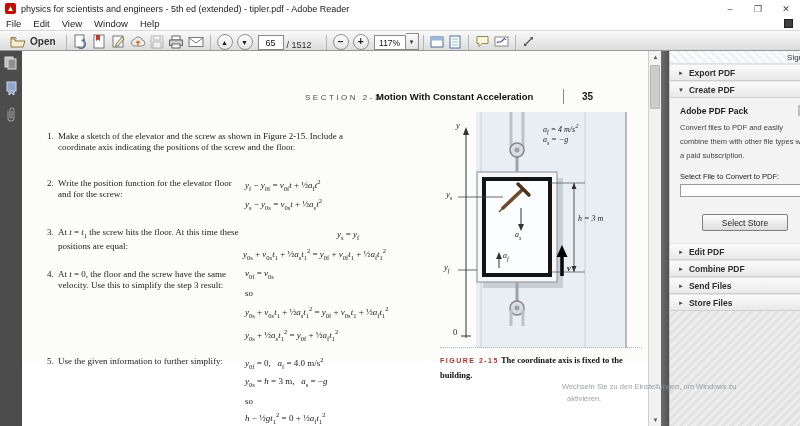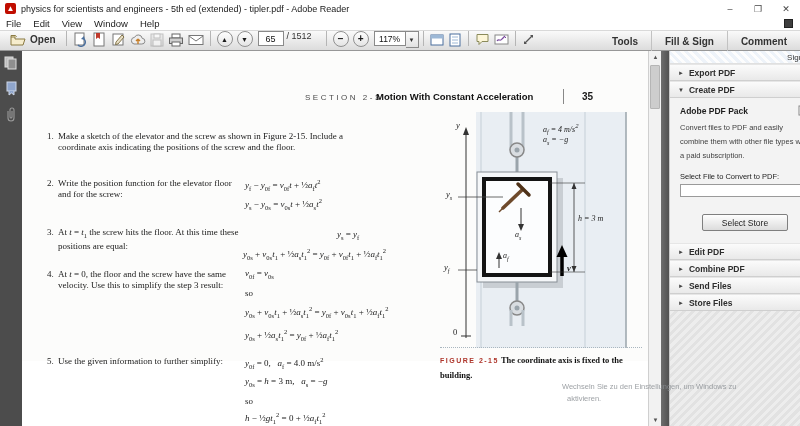--- a/index.html
+++ b/index.html
@@ -12,21 +12,21 @@
       display:flex;align-items:center;justify-content:center;color:#fff;font-size:8px;line-height:1;}
   #titlebar .title{font-size:9px;color:#222;}
   #winbtns{margin-left:auto;display:flex;height:17px;}
   .winbtn{width:28px;height:17px;display:flex;align-items:center;justify-content:center;font-size:9px;color:#444;}
   
   #menubar{left:0;top:17px;width:800px;height:13px;background:#fff;display:flex;align-items:center;font-size:9.5px;color:#222;}
   .menuitem{padding:0 6px;}
   #docwin-icon{margin-left:auto;margin-right:7px;width:7px;height:7px;background:#3e3e3e;border:1px solid #222;}
   
   #toolbar{left:0;top:30px;width:800px;height:21px;background:linear-gradient(#fafafa,#dcdcdc);
-      border-top:1px solid #d9d9d9;border-bottom:1px solid #979797;display:flex;align-items:flex-start;padding:0 0 8px 4px;box-sizing:border-box;}
+      border-top:1px solid #d9d9d9;border-bottom:1px solid #979797;display:flex;align-items:flex-end;padding:0 0 0 4px;box-sizing:border-box;}
   .tbtn{height:17px;display:flex;align-items:center;justify-content:center;padding:0 2px;border-radius:2px;color:#555;}
   .tsep{width:1px;height:15px;background:#b5b5b5;margin:0 4px;}
   #openbtn{font-weight:bold;font-size:10px;color:#333;gap:4px;padding:0 6px;}
   .circbtn{width:14px;height:14px;border:1px solid #909090;border-radius:50%;margin:0 2px;
       background:linear-gradient(#fefefe,#e4e4e4);display:flex;align-items:center;justify-content:center;color:#1a1a1a;}
   .circbtn span{font-size:7px;line-height:1;}
   .circbtn .pm{font-size:10px;font-weight:bold;line-height:1;margin-top:-1px;}
   #pageinput{width:24px;height:13px;border:1px solid #8a8a8a;font-size:9px;text-align:center;margin:0 3px;padding:0;background:#fff;color:#111;}
   #pagetotal{font-size:9px;color:#333;margin-right:10px;}
   #zoombox{width:30px;height:13px;border:1px solid #8a8a8a;background:#fff;font-size:8.5px;color:#111;
@@ -204,25 +204,20 @@
           <path d="M3 8 c2 -3 3 1 5 -2 l3 -3" stroke="#7a4a9e" fill="none" stroke-width="1.2"></path>
           <path d="M10 3 l2 2" stroke="#7a4a9e"></path>
         </svg>
     </div>
     <div class="tsep"></div>
     <div class="tbtn">
       <svg width="13" height="13" viewBox="0 0 13 13">
           <path d="M2 8 l3 3 h-3 z M11 5 L8 2 h3 z" fill="#555"></path>
           <path d="M2.5 10.5 L10.5 2.5" stroke="#555" stroke-width="1.2"></path>
         </svg>
-    </div>
-    <div id="tabs">
-      <div class="tab">Tools</div>
-      <div class="tab">Fill &amp; Sign</div>
-      <div class="tab">Comment</div>
     </div>
   </div>
 
   <div id="leftstrip" class="abs">
     <svg width="14" height="14" viewBox="0 0 14 14">
         <rect x="1" y="1" width="8" height="10" fill="#bdbdbd" stroke="#ddd"></rect>
         <rect x="4" y="3" width="8" height="10" fill="#8f8f8f" stroke="#ddd"></rect>
       </svg>
     <svg width="13" height="15" viewBox="0 0 13 15">
         <rect x="2" y="1" width="9" height="9" fill="#8fa5cc" stroke="#cdd6e6"></rect>

